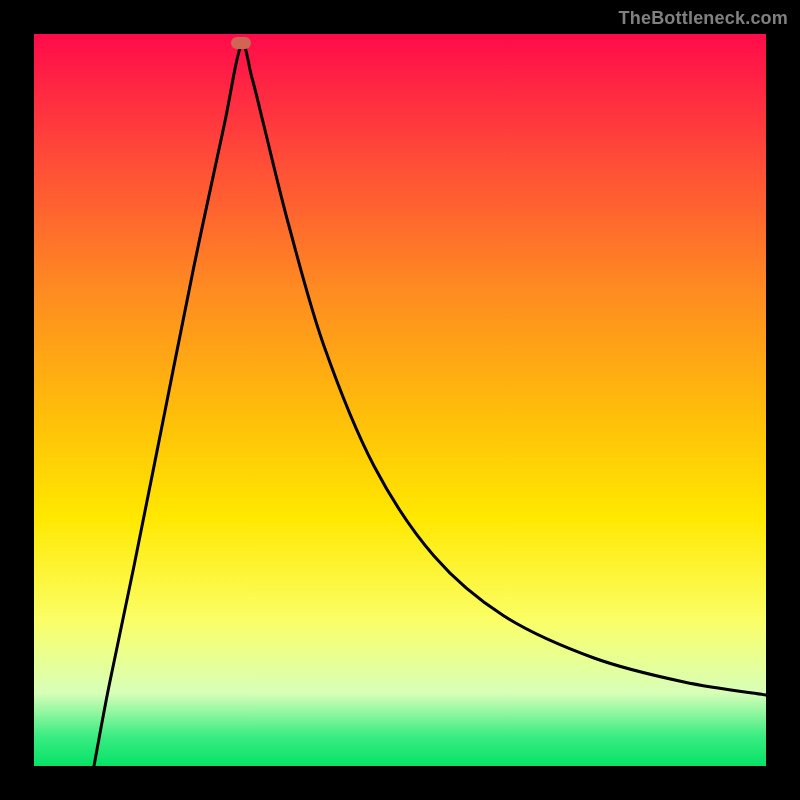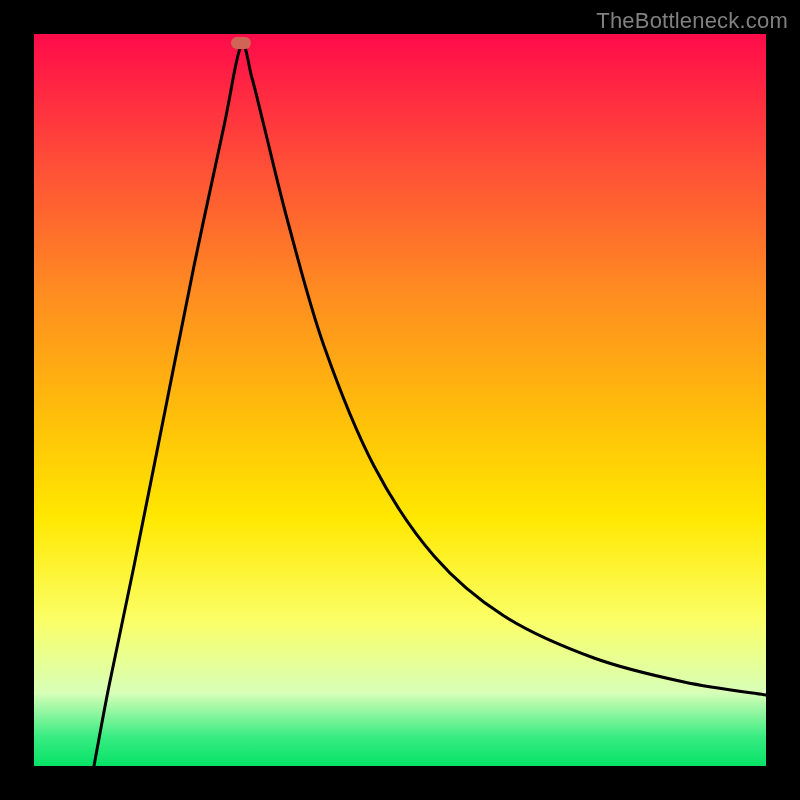--- a/index.html
+++ b/index.html
@@ -21,23 +21,23 @@
   }
   .gradient {
     position: absolute;
     inset: 0;
   }
   .watermark {
     position: absolute;
     top: 8px;
     right: 12px;
     color: #808080;
-    font-size: 22px;
+    font-size: 18px;
     letter-spacing: 0.2px;
-    font-weight: 400;
+    font-weight: 700;
   }
   svg.curve {
     position: absolute;
     inset: 0;
   }
   .marker {
     position: absolute;
     width: 20px;
     height: 12px;
     background: #d16555;

